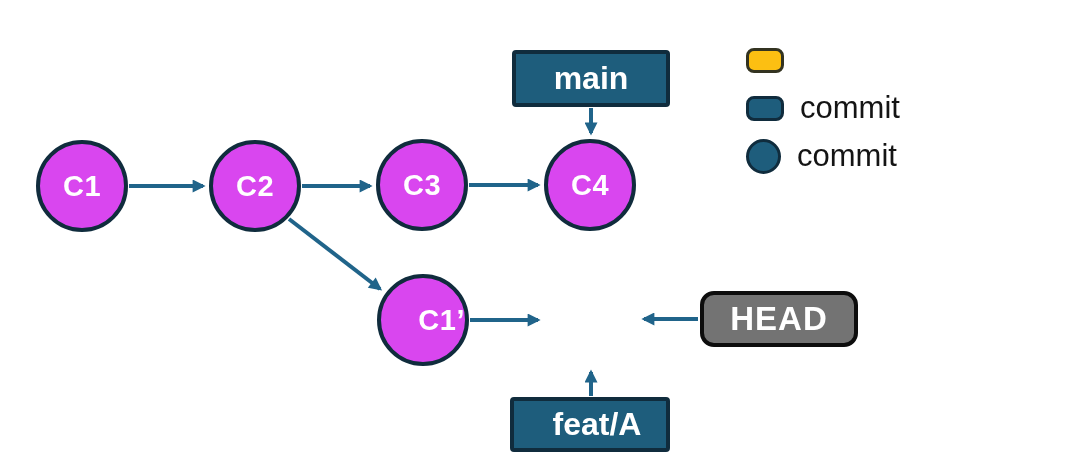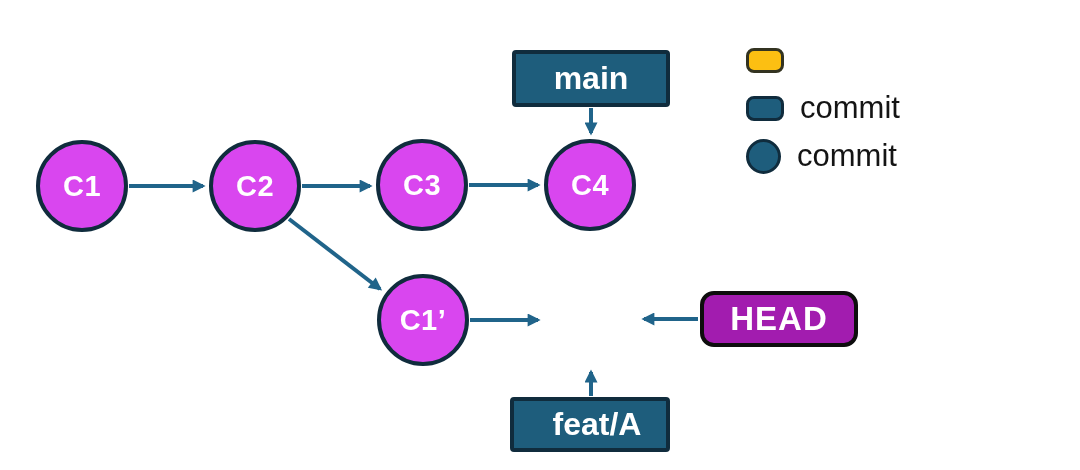--- a/index.html
+++ b/index.html
@@ -52,38 +52,38 @@
     align-items: center;
     justify-content: center;
     color: #ffffff;
     font-weight: 700;
   }
   .head-box {
     position: absolute;
     box-sizing: border-box;
     border: 4px solid #0D0D0D;
     border-radius: 14px;
-    background: #a21caf;
+    background: #737373;
     display: flex;
     align-items: center;
     justify-content: center;
     color: #ffffff;
     font-weight: 700;
     font-size: 33px;
     letter-spacing: 1px;
   }
   .box-main   { left: 512px; top: 50px;  width: 158px; height: 57px; font-size: 32px; }
   .box-head   { left: 700px; top: 291px; width: 158px; height: 56px; }
   .box-feat   { left: 510px; top: 397px; width: 160px; height: 55px; font-size: 32px; padding-left: 14px; }
 
   .node-c1  { left: 36px;  top: 140px; }
   .node-c2  { left: 209px; top: 140px; }
   .node-c3  { left: 376px; top: 139px; }
   .node-c4  { left: 544px; top: 139px; align-items: center; }
-  .node-c1p { left: 377px; top: 274px; }
+  .node-c1p { left: 377px; top: 274px; justify-content: flex-end; }
   .node-c2p { left: 545px; top: 273px; }
 
   .legend {
     position: absolute;
     left: 746px;
     top: 42px;
     display: flex;
     flex-direction: column;
     gap: 12px;
   }

